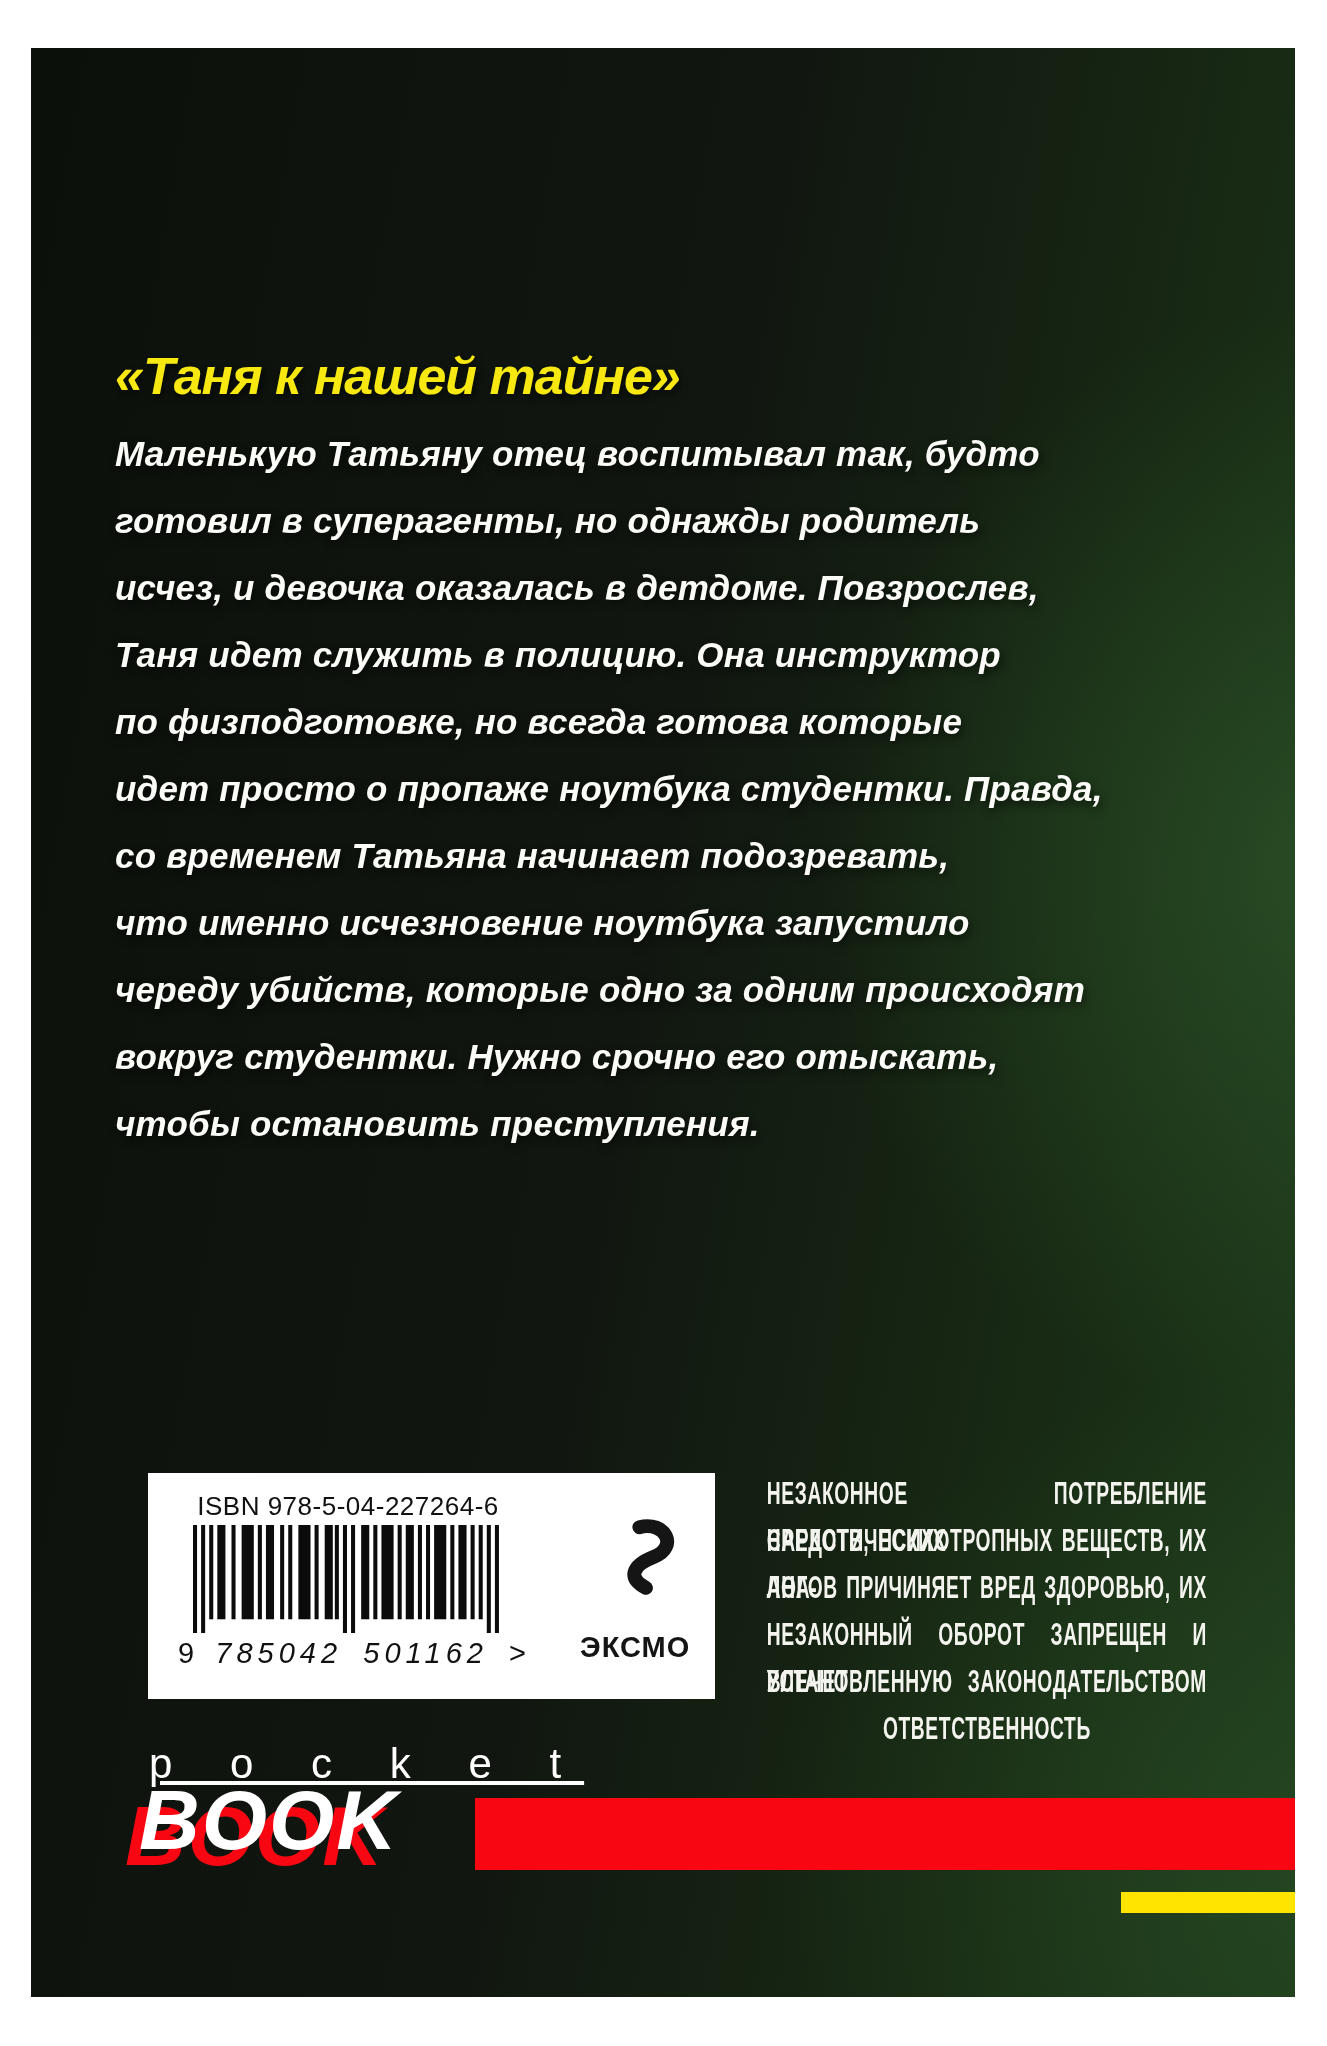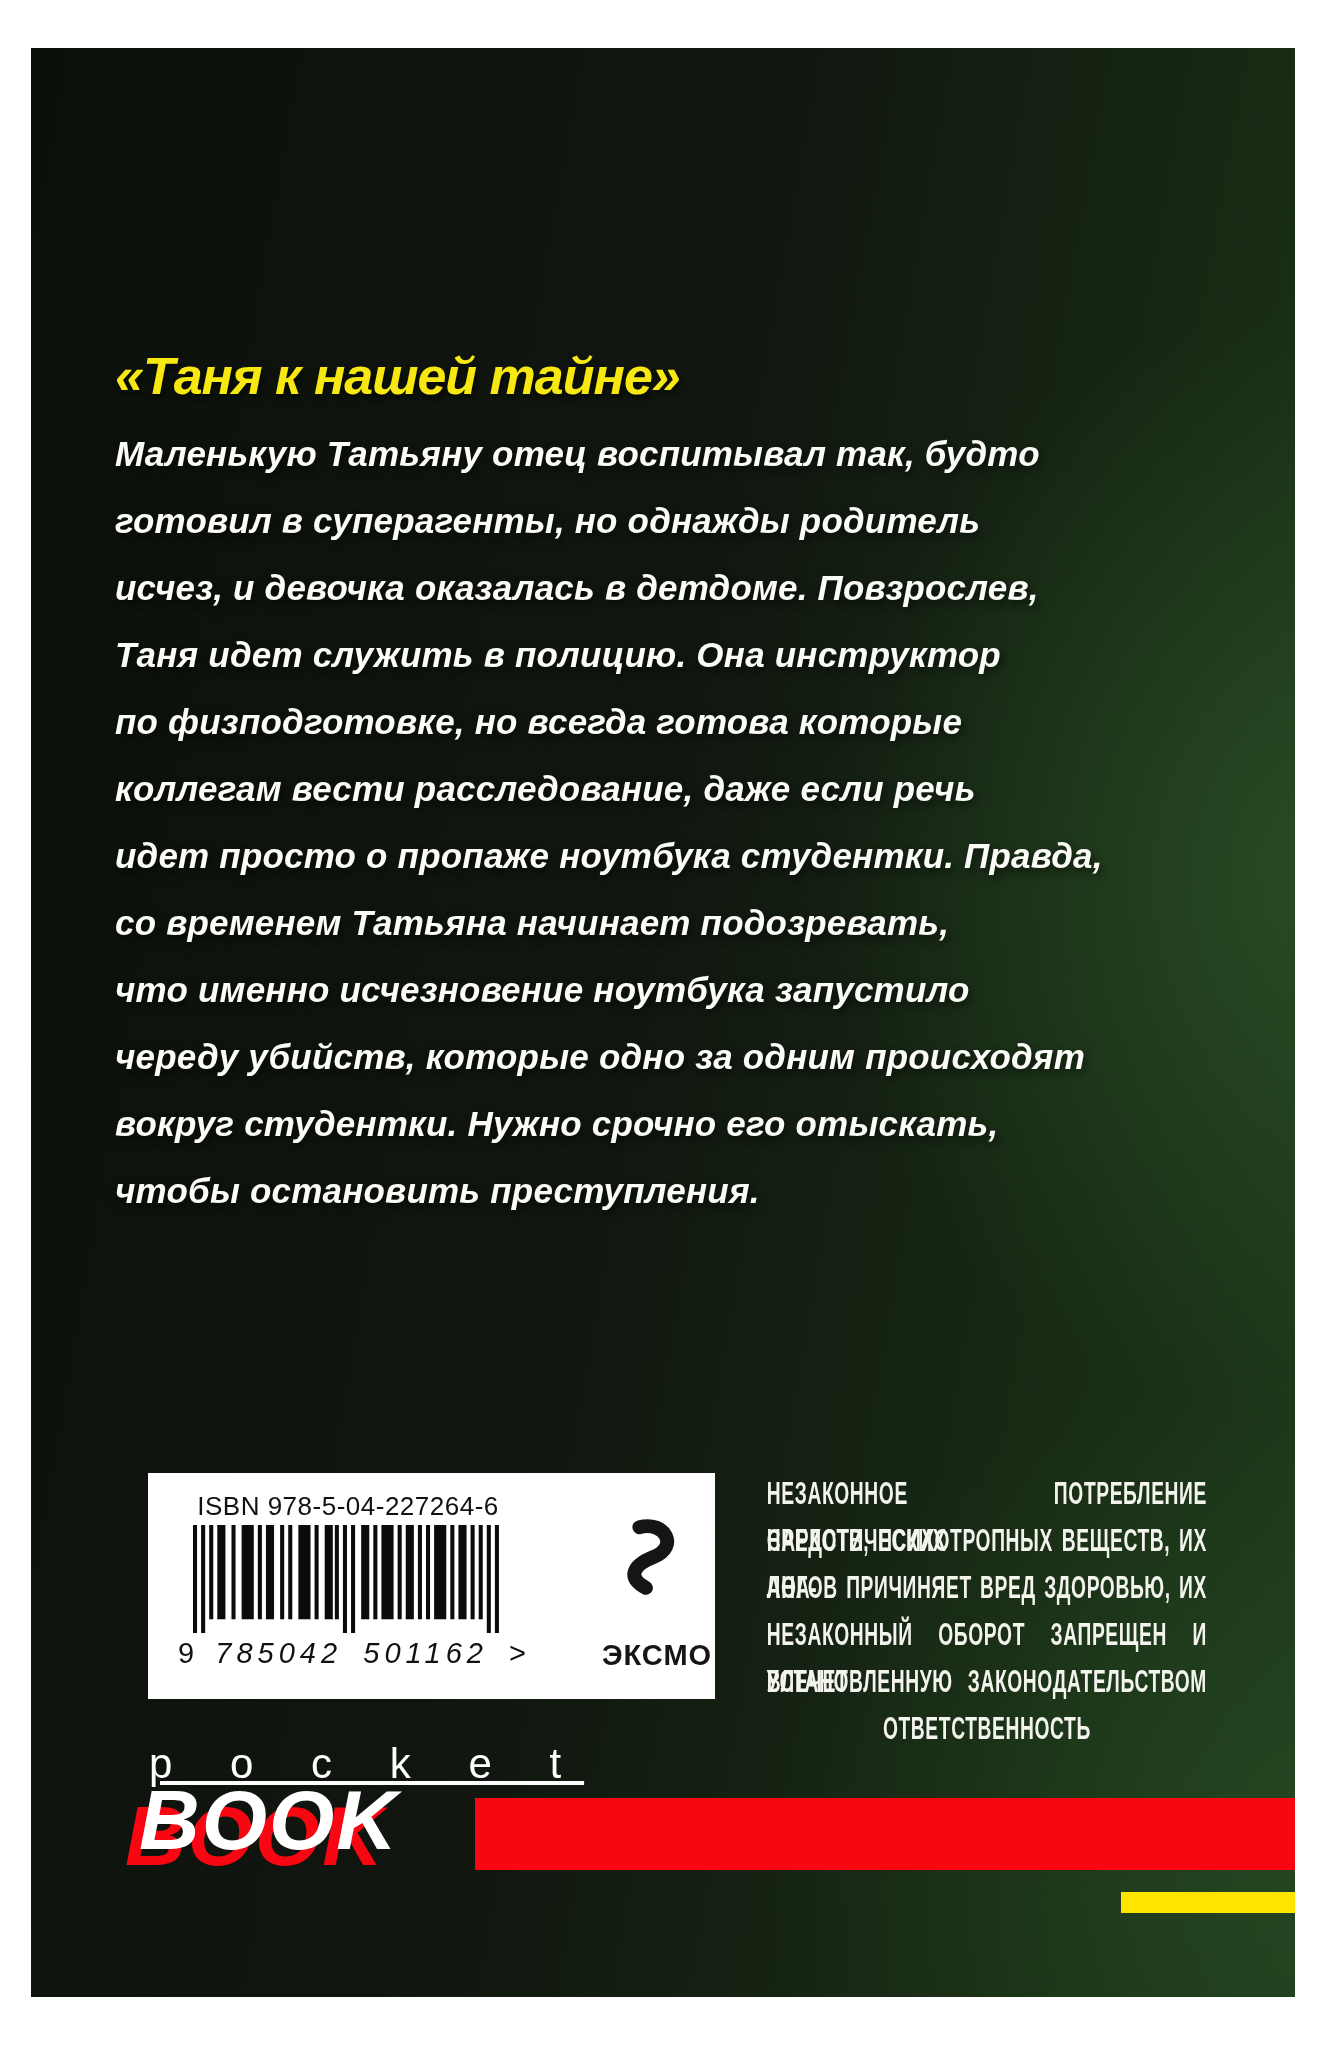--- a/index.html
+++ b/index.html
@@ -39,22 +39,22 @@
   .barcode{position:absolute;left:45px;top:52px;width:310px;height:108px;}
   .barcode-digits{
     position:absolute;left:30px;top:164px;width:348px;
     display:flex;justify-content:space-between;align-items:flex-start;
     font-size:29px;color:#111;
   }
   .barcode-digits .grp{letter-spacing:5px;font-style:italic;}
   .eksmo{position:absolute;left:428px;top:0;width:130px;height:226px;}
   .eksmo svg{position:absolute;left:24px;top:40px;}
   .eksmo-name{
-    position:absolute;left:16px;top:158px;width:130px;text-align:center;
-    font-size:29px;font-weight:bold;color:#151515;letter-spacing:1px;margin-top:8px;
+    position:absolute;left:4px;top:158px;width:130px;
+    font-size:29px;font-weight:bold;color:#151515;letter-spacing:1px;
   }
 
   
   .warning{
     position:absolute;right:88px;top:1422px;width:710px;
     transform:scaleX(.62);transform-origin:100% 0;
     color:#f4f4ee;font-size:31px;font-weight:bold;letter-spacing:1px;
   }
   .warning .w-line{
     height:47px;line-height:47px;white-space:normal;
@@ -90,21 +90,20 @@
   <div class="cover">
 
     <div class="tagline">«Таня к нашей тайне»</div>
 
     <div class="annotation">
       <div class="line">Маленькую Татьяну отец воспитывал так, будто</div>
       <div class="line">готовил в суперагенты, но однажды родитель</div>
       <div class="line">исчез, и девочка оказалась в детдоме. Повзрослев,</div>
       <div class="line">Таня идет служить в полицию. Она инструктор</div>
       <div class="line">по физподготовке, но всегда готова которые</div>
-      <div class="line">коллегам вести расследование, даже если речь</div>
       <div class="line">идет просто о пропаже ноутбука студентки. Правда,</div>
       <div class="line">со временем Татьяна начинает подозревать,</div>
       <div class="line">что именно исчезновение ноутбука запустило</div>
       <div class="line">череду убийств, которые одно за одним происходят</div>
       <div class="line">вокруг студентки. Нужно срочно его отыскать,</div>
       <div class="line">чтобы остановить преступления.</div>
     </div>
 
     <div class="isbn-box">
       <div class="isbn-label">ISBN 978-5-04-227264-6</div>

